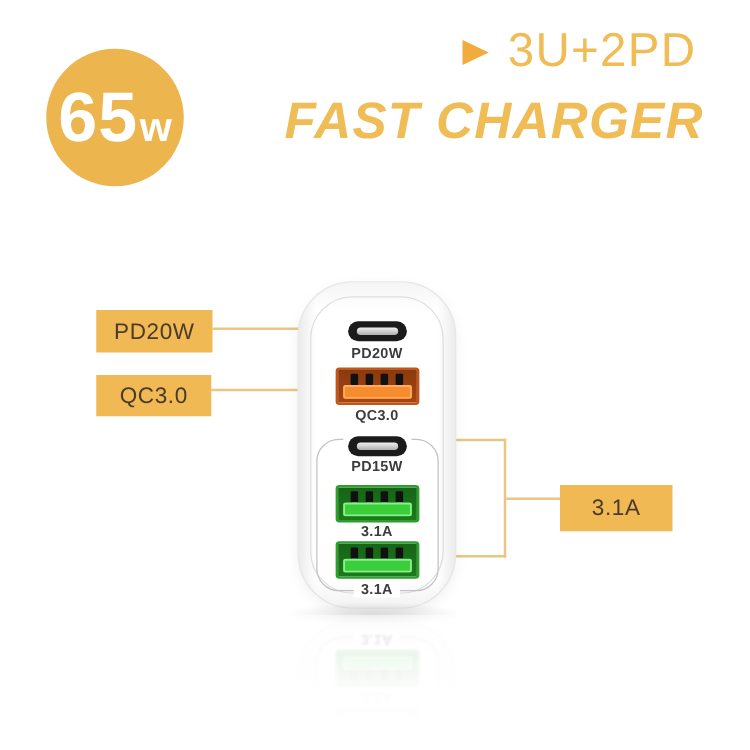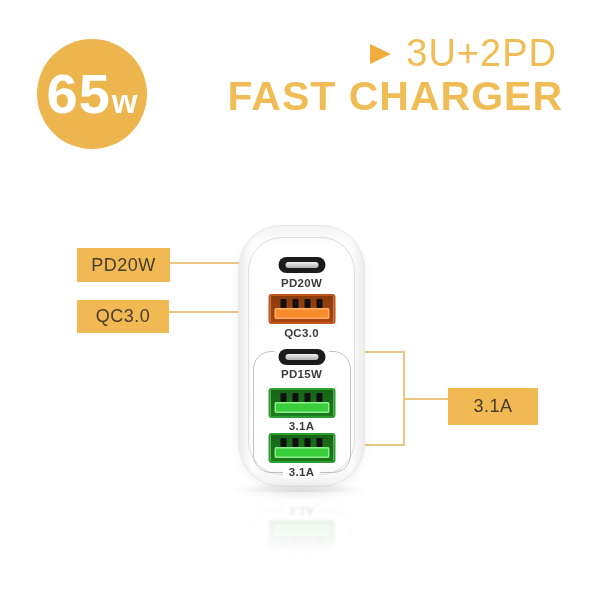--- a/index.html
+++ b/index.html
@@ -10,30 +10,30 @@
   
   .badge{
     position:absolute;left:37px;top:39px;width:110px;height:110px;border-radius:50%;
     background:var(--badge-bg,#ECB54E);display:flex;align-items:baseline;justify-content:center;
     color:#fff;font-weight:700;
   }
   .badge .n{font-size:56px;line-height:110px;letter-spacing:1px;}
   .badge .u{font-size:33px;line-height:110px;margin-left:1px;}
   
   .hline1{
-    position:absolute;top:32px;right:43px;display:flex;align-items:center;gap:15px;
+    position:absolute;top:20px;right:43px;display:flex;align-items:center;gap:15px;
     color:var(--gold-text,#EFBC55);font-size:38px;font-weight:500;letter-spacing:1px;
   }
   .tri{
     width:0;height:0;border-top:10px solid transparent;border-bottom:10px solid transparent;
     border-left:21px solid var(--gold-triangle,#F0AC3C);
   }
   .hline2{
     position:absolute;top:73px;right:37px;color:var(--gold-text,#EFBC55);
-    font-size:41px;font-weight:700;letter-spacing:1px;white-space:nowrap;
+    font-size:41px;font-weight:700;font-style:italic;letter-spacing:1px;white-space:nowrap;
   }
   
   .cbox{
     position:absolute;background:var(--callout-bg,#F0B954);color:var(--callout-text,#4A3B2B);
     display:flex;align-items:center;justify-content:center;font-size:18px;letter-spacing:.5px;
   }
   .cbox.pd20w{left:77px;top:248px;width:93px;height:34px;}
   .cbox.qc30{left:77px;top:300px;width:92px;height:33px;}
   .cbox.amp{left:448px;top:388px;width:90px;height:37px;}
   .cline{position:absolute;background:var(--connector-line,#EAC583);}

